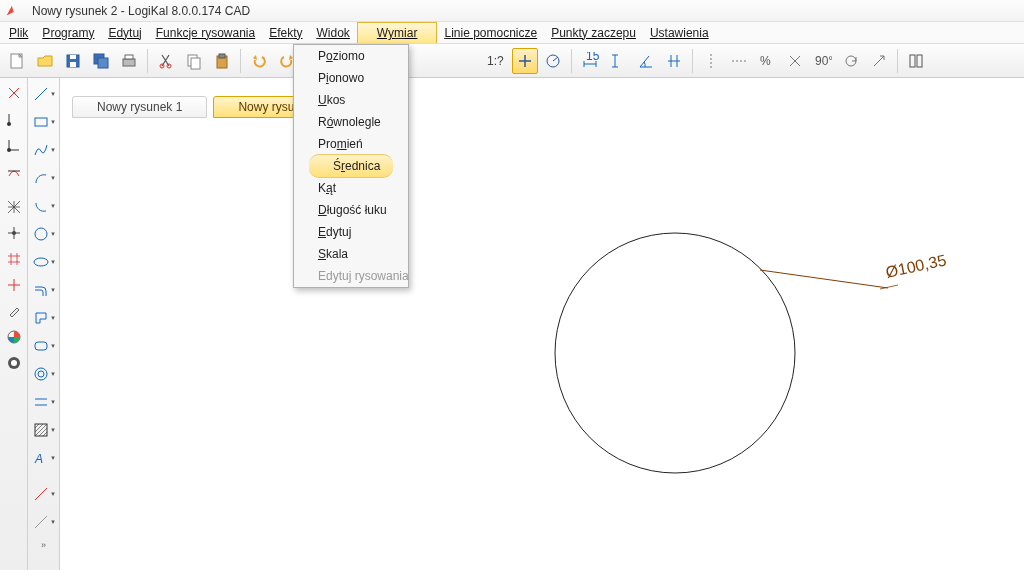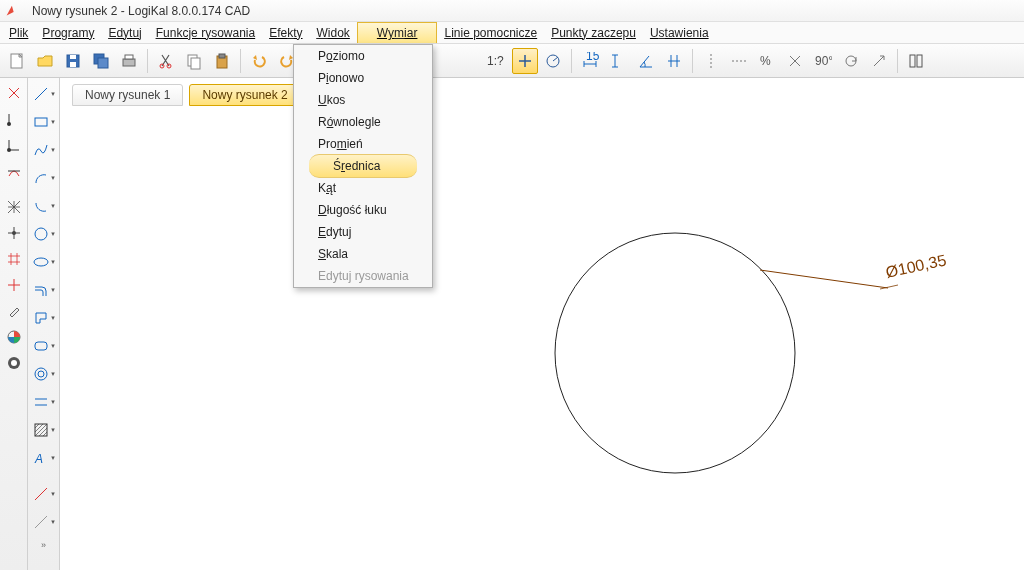--- a/index.html
+++ b/index.html
@@ -84,37 +84,38 @@
 .vtb2-btn { width:26px; height:24px; display:flex; align-items:center; justify-content:center; }
 .vtb2-btn .arrow { font-size:7px; color:#555; margin-left:1px;}
 
 .canvas-wrap { flex:1; position:relative; background:#fff; }
 
 .tabbar {
   position:absolute; top:6px; left:12px;
   display:flex; gap:6px; align-items:center;
 }
 .tab {
-  padding: 3px 12px;
+  padding: 3px 24px;
   background: linear-gradient(to bottom,#ffffff,#f1f1f1);
   border:1px solid #d0d0d0;
   border-radius:3px 3px 0 0;
   color:#444;
+  margin-top:12px;
 }
 .tab.active {
   background: linear-gradient(to bottom,#fff3ca,#ffe17a);
   border-color:#d9a500;
   color:#5b3b00;
 }
 .tab .close { margin-left:8px; color:#b47b00; font-weight:bold; }
 
 .dropdown {
   position:absolute;
   left: 293px; top: 44px;
-  width: 140px;
+  width: 116px;
   background:#f7f7f7;
   border:1px solid #b0b0b0;
   box-shadow: 2px 3px 6px rgba(0,0,0,.25);
   z-index: 50;
 }
 .dd-item {
   padding: 4px 14px 4px 24px;
   color:#222;
   white-space:nowrap;
 }

